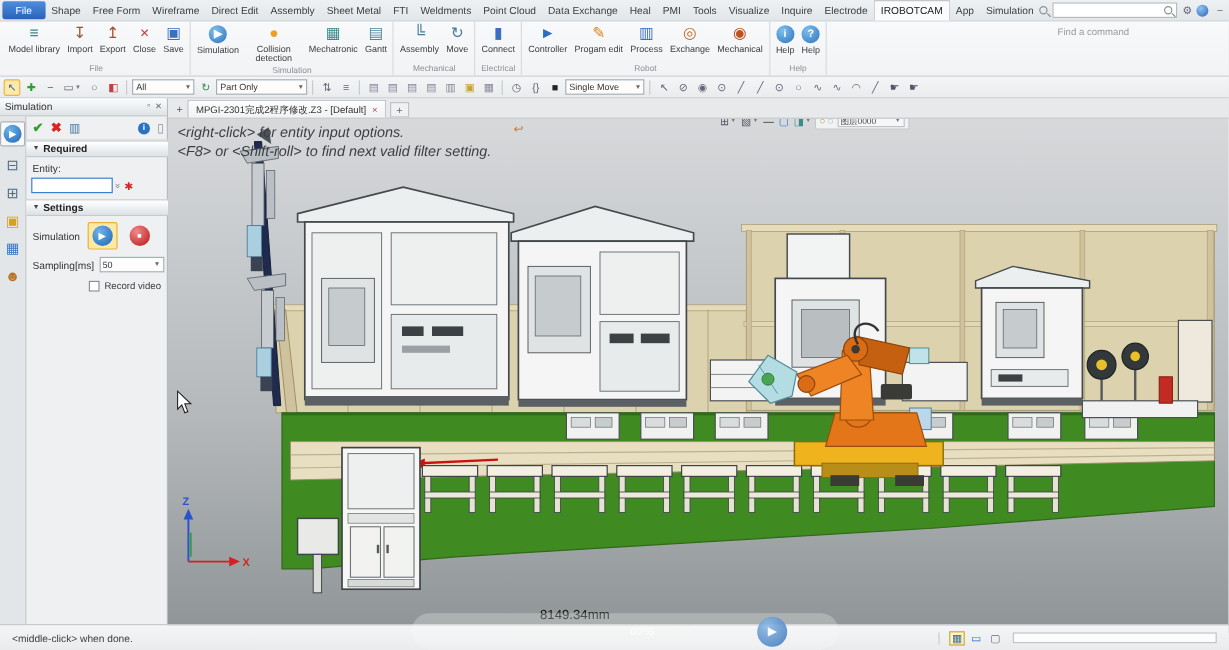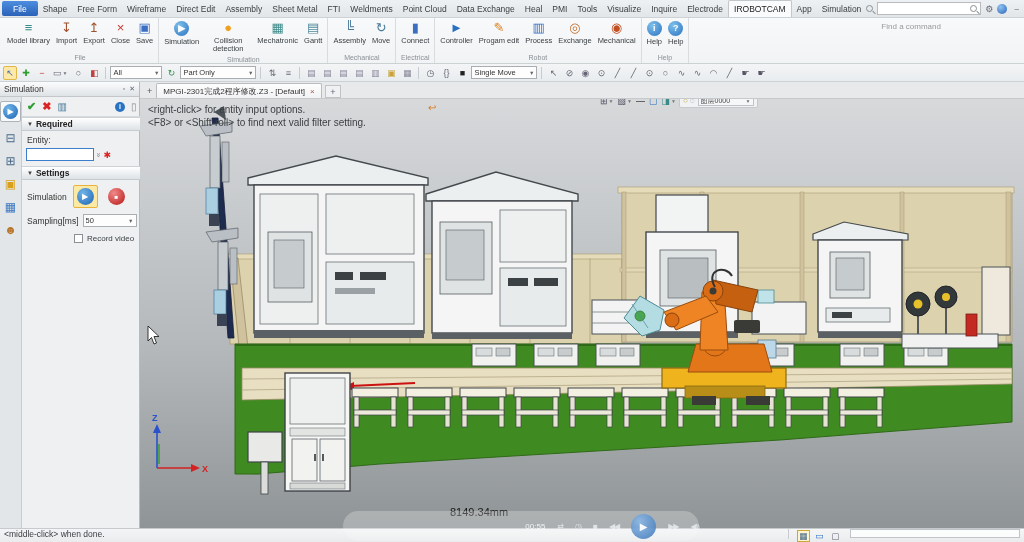--- a/index.html
+++ b/index.html
@@ -78,30 +78,30 @@
   .samp-combo{width:54px;height:13px;margin-left:auto;}
 
   
   .viewport{flex:1;position:relative;overflow:hidden;}
   .scene{position:absolute;inset:0;width:100%;height:100%;}
   .doc-tabs{position:absolute;top:0;left:0;right:0;height:17px;background:#e7e9ea;border-bottom:1px solid #c6cacd;display:flex;align-items:flex-end;padding-left:3px;z-index:5;}
   .tabplus{font-size:9px;color:#556;padding:0 4px 2px;}
   .doc-tab{height:15px;background:linear-gradient(#fdfdfd,#f1f3f4);border:1px solid #b9bdc0;border-bottom:none;display:flex;align-items:center;gap:5px;padding:0 6px;font-size:8px;color:#333;border-radius:2px 2px 0 0;}
   .doc-tab .cl{color:#b05050;font-size:8px;}
   .newtab{width:16px;height:13px;border:1px solid #c0c4c7;background:#eff1f2;color:#667;font-size:9px;display:flex;align-items:center;justify-content:center;margin-left:3px;}
-  .prompt{position:absolute;top:21px;left:8px;font-size:10px;color:#3b3f42;line-height:1.3;z-index:4;}
+  .prompt{position:absolute;top:21px;left:8px;font-size:12px;color:#3b3f42;line-height:1.3;z-index:4;font-style:italic;}
   .exit-ic{position:absolute;top:20px;left:288px;font-size:10px;color:#e07820;z-index:4;}
   .vp-tools{position:absolute;top:11px;left:460px;display:flex;align-items:center;gap:3px;z-index:4;font-size:9px;color:#556;}
   .vpt{display:flex;align-items:center;}
   .vpt .dd{font-size:5px;color:#777;margin-left:1px;}
   .vp-layergrp{display:flex;align-items:center;gap:3px;background:rgba(243,245,246,.9);border:1px solid #c6cacd;border-radius:2px;padding:1px 3px;}
   .vp-layer{width:56px;height:11px;background:#f6f7f8;border:1px solid #c0c4c7;font-size:7px;color:#444;display:flex;align-items:center;padding:0 2px;}
 
   
-  .statusbar{position:absolute;left:0;right:0;bottom:0;height:14px;background:linear-gradient(#f4f5f6,#e9ebec);border-top:1px solid #c6cacd;display:flex;gap:8px;padding:0 4px;font-size:8.5px;color:#3c4044;z-index:6;}
+  .statusbar{position:absolute;left:0;right:0;bottom:0;height:22px;background:linear-gradient(#f4f5f6,#e9ebec);border-top:1px solid #c6cacd;display:flex;align-items:center;gap:8px;padding:0 10px;font-size:8.5px;color:#3c4044;z-index:6;}
   .statusbar .sp{flex:1;}
   .ssep{width:1px;height:10px;background:#c8ccd0;}
   .sic{font-size:9px;color:#667;display:flex;align-items:center;justify-content:center;min-width:13px;height:12px;border:1px solid transparent;}
   .sic.active{background:#fdf3cf;border-color:#caa93a;}
   .sfield{width:170px;height:9px;background:#fbfcfc;border:1px solid #c0c4c8;}
 
   
   .player{position:absolute;left:343px;top:511px;width:356px;height:30px;border-radius:15px;background:rgba(250,250,252,.26);display:flex;align-items:center;justify-content:flex-end;gap:12px;z-index:50;}
   .ptime{font-size:8px;color:rgba(255,255,255,.85);}
   .pic{font-size:8px;color:rgba(240,244,248,.75);letter-spacing:-1px;}

